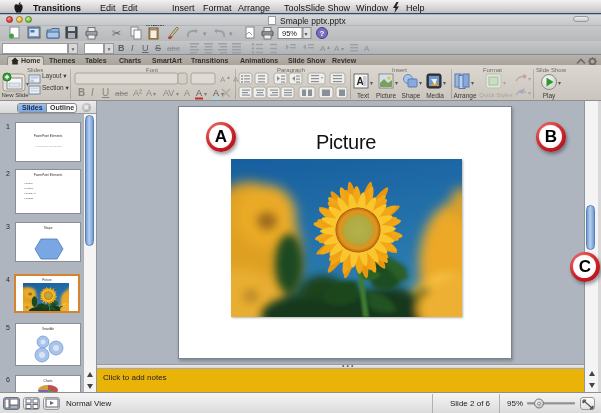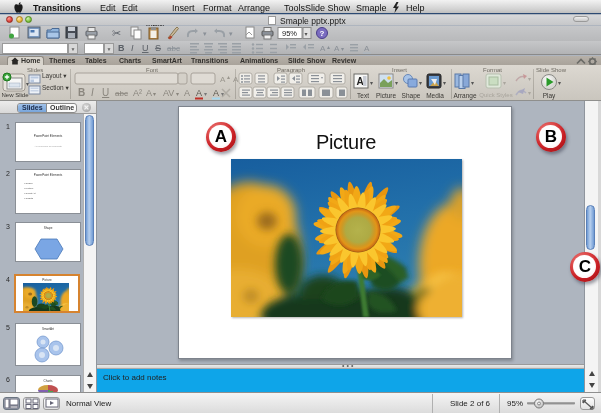--- a/index.html
+++ b/index.html
@@ -26,21 +26,21 @@
 #sidehead{left:0;top:101px;width:97px;height:13px;background:linear-gradient(#ececec,#d8d8d8);border-bottom:1px solid #9a9a9a;border-right:1px solid #9a9a9a;}
 #sidebar{left:0;top:114px;width:83px;height:278px;background:#aeb5bf;overflow:hidden;}
 #sidescroll{left:83px;top:114px;width:14px;height:278px;background:#f4f4f4;border-left:1px solid #b0b0b0;border-right:1px solid #8f959d;}
 .thumb{position:absolute;left:15px;width:66px;background:#fff;border:1px solid #8a8f96;}
 .thumbnum{position:absolute;left:6px;font-size:7px;color:#2a2a2a;}
 
 #work{left:97px;top:101px;width:487px;height:263px;background:#aeb5bf;}
 #slide{position:absolute;left:81px;top:5px;width:334px;height:253px;background:#fff;border:1px solid #7d838c;box-shadow:1px 2px 3px rgba(0,0,0,0.25);}
 #slidetitle{position:absolute;left:0;top:24px;width:334px;text-align:center;font-size:20px;color:#111;line-height:1.18;letter-spacing:-0.3px;}
 #splitter{left:97px;top:364px;width:504px;height:5px;background:linear-gradient(#ececec,#d4d4d4);border-top:1px solid #9a9a9a;border-bottom:1px solid #a8a8a8;}
-#notes{left:97px;top:369px;width:504px;height:23px;background:#0ea5e9;font-size:8px;color:#222;}
+#notes{left:97px;top:369px;width:504px;height:23px;background:#eab308;font-size:8px;color:#222;}
 
 #rscroll{left:584px;top:101px;width:14px;height:291px;background:#f4f4f4;border-left:1px solid #8f959d;}
 #redge{left:598px;top:101px;width:3px;height:291px;background:#d8d8d8;}
 
 #status{left:0;top:392px;width:601px;height:21px;background:linear-gradient(#f4f4f4,#dcdcdc);border-top:1px solid #8f8f8f;font-size:8px;color:#222;}
 
 .callout{position:absolute;width:30px;height:30px;border-radius:50%;background:radial-gradient(circle at 38% 32%,#f08a8a 0%,#dd4a4a 35%,#c81e24 60%,#a81317 85%,#7e0a0e 100%);box-shadow:1.5px 2.5px 3.5px rgba(40,40,60,0.45);text-align:center;font-weight:bold;font-size:17px;color:#000;line-height:29px;}
 .callout::before{content:"";position:absolute;left:3.2px;top:2.8px;width:23px;height:23px;border-radius:50%;background:radial-gradient(circle at 45% 40%,#ffffff 55%,#fdf2f2 75%,#f6d8d8 92%,#eebcbc 100%);}
 .callout span{position:relative;z-index:2;}
 .cbtn{position:absolute;border:1px solid #9a9a9a;border-radius:3px;background:linear-gradient(#fdfdfd,#e2e2e2);}
@@ -53,21 +53,21 @@
     </svg>
  <span style="left:33px;font-weight:bold;">Transitions</span>
  <span style="left:100px;">Edit</span>
  <span style="left:122px;">Edit</span>
  <span style="left:145px;margin-top:17px;">View</span>
  <span style="left:172px;">Insert</span>
  <span style="left:203px;">Format</span>
  <span style="left:238px;">Arrange</span>
  <span style="left:284px;">Tools</span>
  <span style="left:305px;">Slide Show</span>
- <span style="left:356px;">Smaple</span>
+ <span style="left:356px;">Window</span>
  <svg width="8" height="11" style="position:absolute;left:392px;top:2px;">
       <path d="M4.5 0 L1 6 L3.5 6 L2.5 11 L7 4.5 L4.3 4.5 L6.5 0 Z" fill="#222"></path>
     </svg>
  <span style="left:406px;">Help</span>
 </div>
 
 <div class="abs" id="titlebar"></div>
 <div class="tl" style="left:6px;background:radial-gradient(circle at 35% 30%,#ff9a94,#e0443c 60%,#a32920);border:0.5px solid #9a2a22;"></div>
 <div class="tl" style="left:15.5px;background:radial-gradient(circle at 35% 30%,#ffe9a8,#e8b43c 60%,#b07f1e);border:0.5px solid #a8801e;"></div>
 <div class="tl" style="left:25px;background:radial-gradient(circle at 35% 30%,#d2f4b4,#82c440 60%,#4f8a1e);border:0.5px solid #4f8a1e;"></div>

